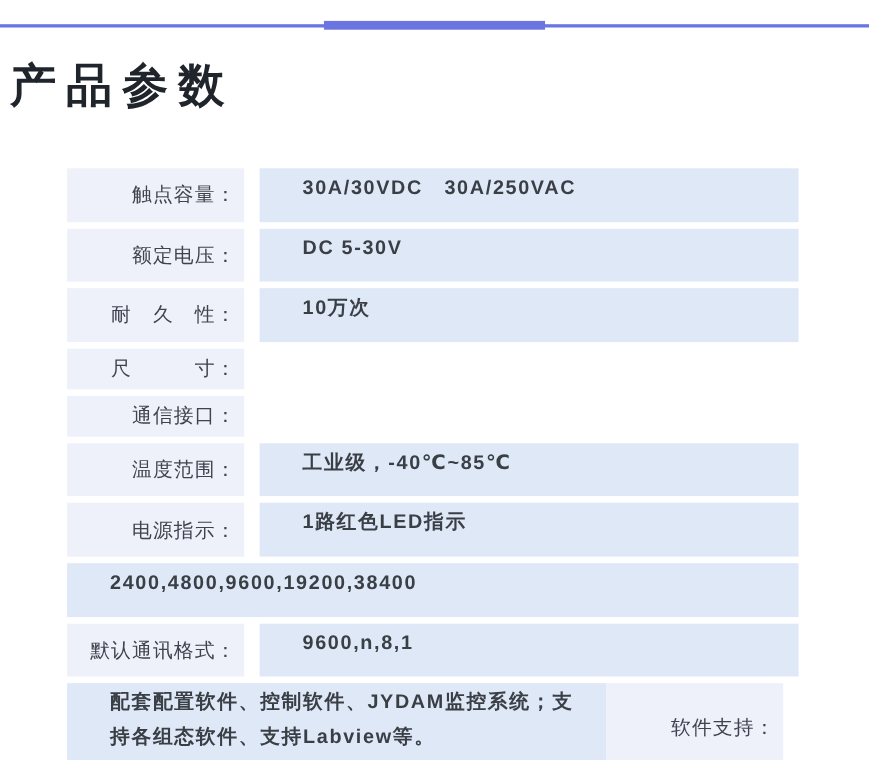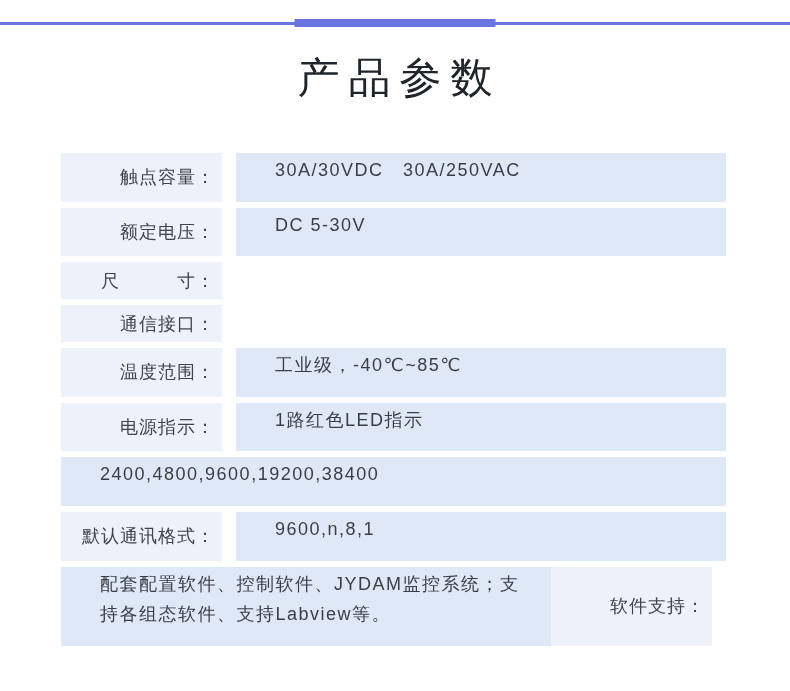--- a/index.html
+++ b/index.html
@@ -15,58 +15,62 @@
   body{
     width:790px;height:691px;overflow:hidden;
     font-family:"Liberation Sans","DejaVu Sans",sans-serif;
     position:relative;
   }
   .accent-band{position:relative;margin-top:19px;height:8px;}
   .accent-thin{position:absolute;left:0;right:0;top:3px;height:3px;background:var(--accent);}
   .accent-thick{position:absolute;left:50%;transform:translateX(-50%);top:0;width:201px;height:8px;background:var(--accent);}
   .page-title{
     margin-top:26px;height:50px;line-height:50px;
-    text-align:center;text-indent:9px;
-    font-size:42px;font-weight:400;letter-spacing:9px;
+    text-align:left;text-indent:9px;
+    font-size:42px;font-weight:700;letter-spacing:9px;
     color:var(--title-color);
   }
   .spec-table{width:665px;margin:50px 0 0 61px;border-radius:10px;}
   .spec-row{display:flex;align-items:stretch;margin-bottom:6px;}
   .cell{min-height:37px;display:flex;align-items:center;}
   .cell-label{
     width:161px;margin-right:14px;background:var(--label-bg);
     justify-content:flex-end;padding:2px 7px 2px 4px;
     font-size:18px;letter-spacing:1px;color:var(--label-color);
     white-space:pre;font-weight:400;
   }
   .cell-value{
     flex:1;background:var(--value-bg);
     padding:2px 22px 16px 39px;
     font-size:18px;letter-spacing:1.5px;color:var(--value-color);
-    line-height:1.7;white-space:pre-wrap;font-weight:400;
+    line-height:1.7;white-space:pre-wrap;font-weight:700;
   }
 </style>
 </head>
 <body>
 
 <div class="accent-band">
   <div class="accent-thin"></div>
   <div class="accent-thick"></div>
 </div>
 
 <h1 class="page-title">产品参数</h1>
 
 <div class="spec-table">
   <div class="spec-row">
     <div class="cell cell-label">触点容量：</div>
     <div class="cell cell-value">30A/30VDC   30A/250VAC</div>
   </div>
   <div class="spec-row">
     <div class="cell cell-label">额定电压：</div>
     <div class="cell cell-value">DC 5-30V</div>
+  </div>
+  <div class="spec-row">
+    <div class="cell cell-label">耐　久　性：</div>
+    <div class="cell cell-value">10万次</div>
   </div>
   <div class="spec-row">
     <div class="cell cell-label">尺　　　寸：</div>
   </div>
   <div class="spec-row">
     <div class="cell cell-label">通信接口：</div>
   </div>
   <div class="spec-row">
     <div class="cell cell-label">温度范围：</div>
     <div class="cell cell-value">工业级，-40℃~85℃</div>

